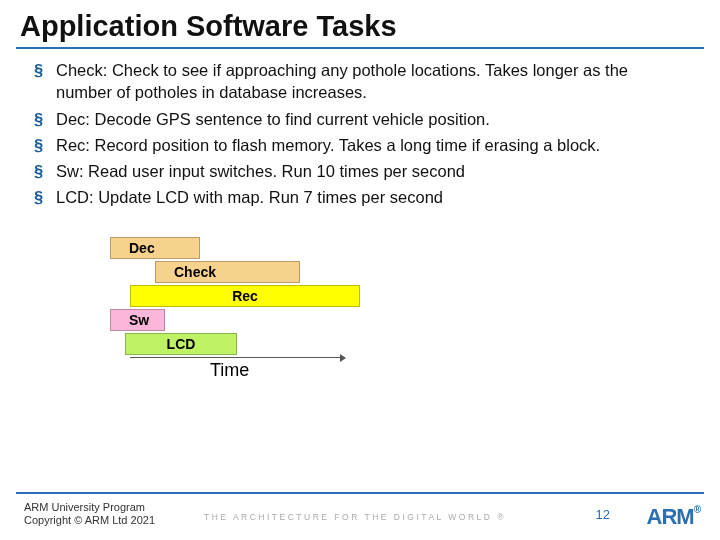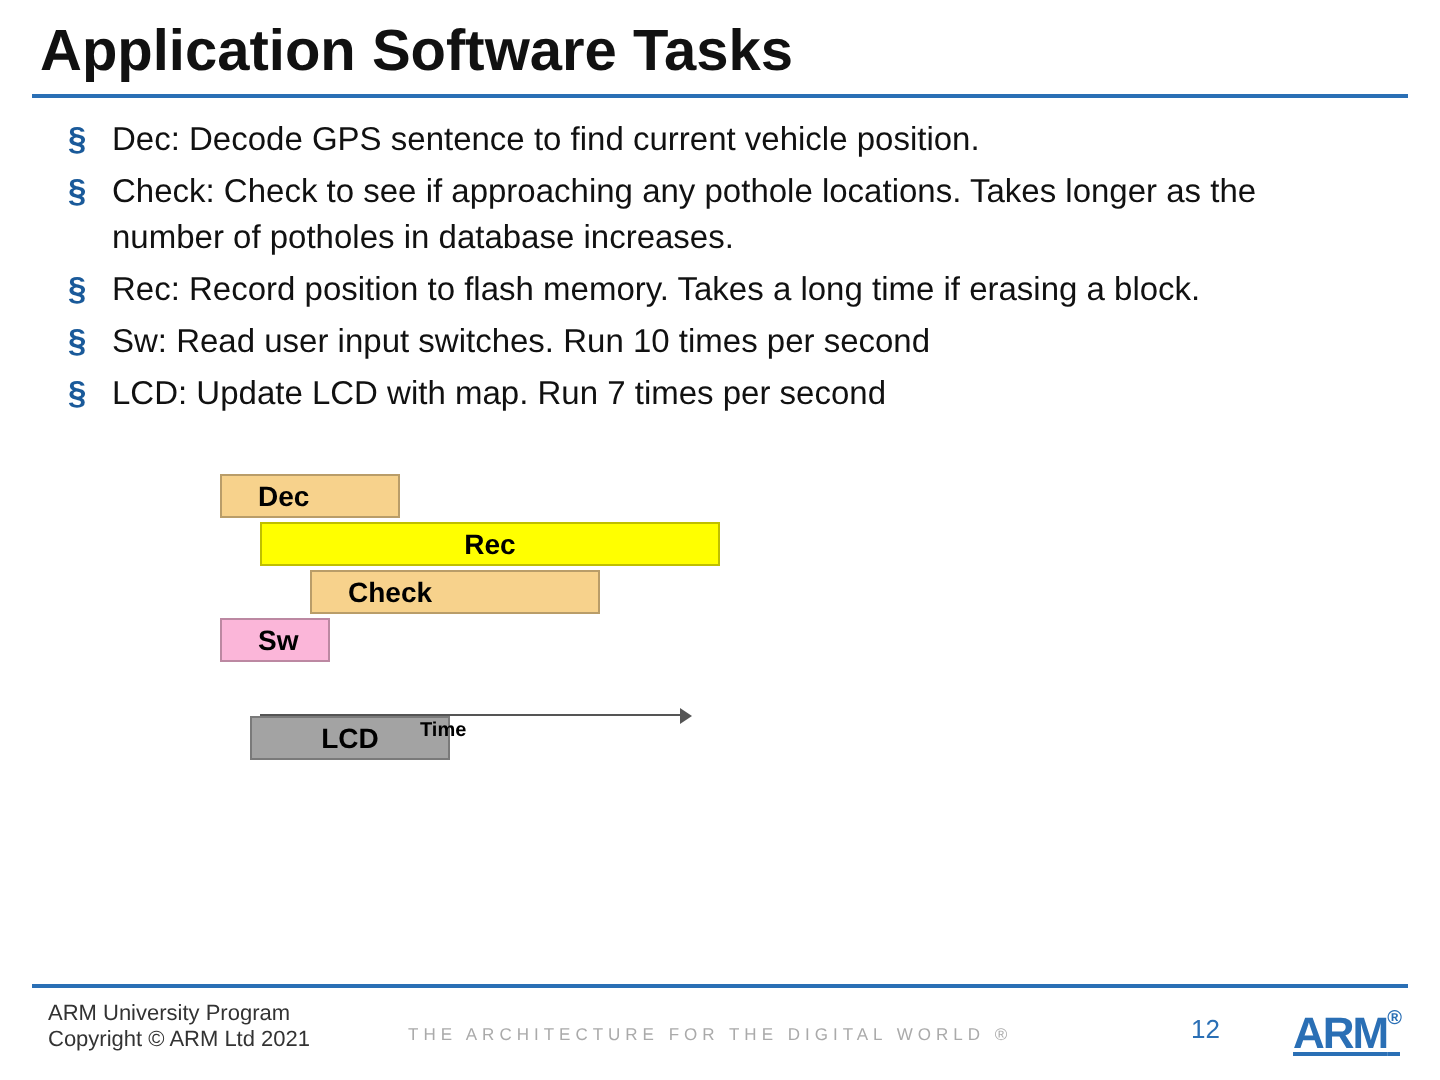--- a/index.html
+++ b/index.html
@@ -54,21 +54,21 @@
     display: flex;
     align-items: center;
     font-size: 14px;
     font-weight: bold;
     padding-left: 18px;
   }
   .bar.dec   { left: 0;   width: 90px;  background: #f7d28c; }
   .bar.check { left: 45px; width: 145px; background: #f7d28c; }
   .bar.rec   { left: 20px; width: 230px; background: #ffff00; justify-content: center; padding-left: 0; }
   .bar.sw    { left: 0;   width: 55px;  background: #fbb6d9; }
-  .bar.lcd   { left: 15px; width: 100px; background: #a3a3a3; justify-content: center; padding-left: 0; margin-top: 25px; }
+  .bar.lcd   { left: 15px; width: 112px; background: #bef264; justify-content: center; padding-left: 0; }
   .time-axis {
     position: relative;
     margin-top: 2px;
     margin-left: 20px;
     width: 210px;
     border-top: 1px solid #555;
     height: 18px;
   }
   .time-axis::after {
     content: "";
@@ -76,22 +76,22 @@
     right: -6px;
     top: -4px;
     border-left: 6px solid #555;
     border-top: 4px solid transparent;
     border-bottom: 4px solid transparent;
   }
   .time-label {
     position: absolute;
     left: 80px;
     top: 2px;
-    font-size: 10px;
-    font-weight: bold;
+    font-size: 18px;
+    font-weight: normal;
   }
   .footer-line {
     position: absolute;
     left: 16px; right: 16px;
     bottom: 46px;
     height: 2px;
     background: #2a6fb5;
   }
   .footer-left {
     position: absolute;
@@ -117,47 +117,46 @@
     color: #2a6fb5;
   }
   .arm-logo {
     position: absolute;
     right: 20px;
     bottom: 10px;
     font-size: 22px;
     font-weight: bold;
     color: #2a6fb5;
     letter-spacing: -1px;
-    text-decoration: underline;
   }
   .arm-logo sup { font-size: 10px; vertical-align: top; }
 </style>
 </head>
 <body>
 
 <div class="title">Application Software Tasks</div>
 <div class="title-underline"></div>
 
 <div class="bullets">
+  <div class="bullet">Check: Check to see if approaching any pothole locations. Takes longer as the number of potholes in database increases.</div>
   <div class="bullet">Dec: Decode GPS sentence to find current vehicle position.</div>
-  <div class="bullet">Check: Check to see if approaching any pothole locations. Takes longer as the number of potholes in database increases.</div>
   <div class="bullet">Rec: Record position to flash memory. Takes a long time if erasing a block.</div>
   <div class="bullet">Sw: Read user input switches. Run 10 times per second</div>
   <div class="bullet">LCD: Update LCD with map. Run 7 times per second</div>
 </div>
 
 <div class="chart-area">
   <div class="task-row">
       <div class="bar dec">Dec</div>
     </div>
   <div class="task-row">
-      <div class="bar rec">Rec</div>
+      <div class="bar check">Check</div>
     </div>
   <div class="task-row">
-      <div class="bar check">Check</div>
+      <div class="bar rec">Rec</div>
     </div>
   <div class="task-row">
       <div class="bar sw">Sw</div>
     </div>
   <div class="task-row">
       <div class="bar lcd">LCD</div>
     </div>
   <div class="time-axis">
     <span class="time-label">Time</span>
   </div>

